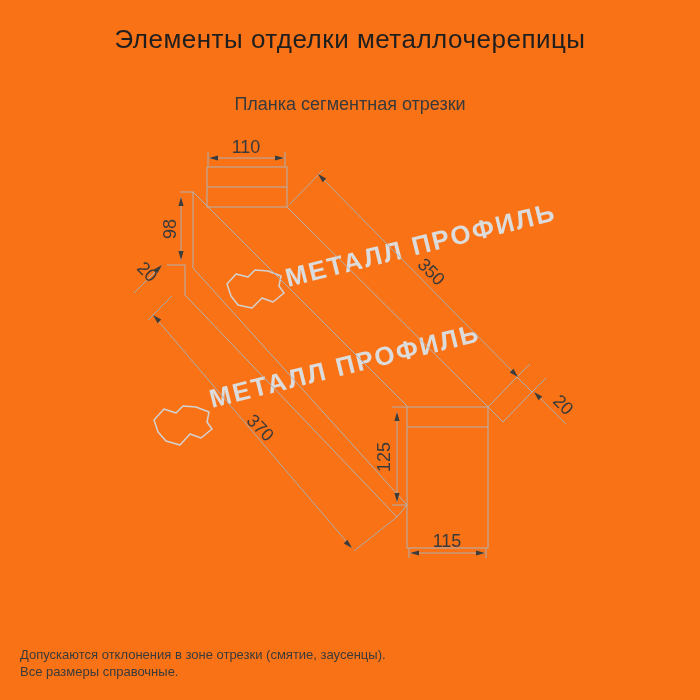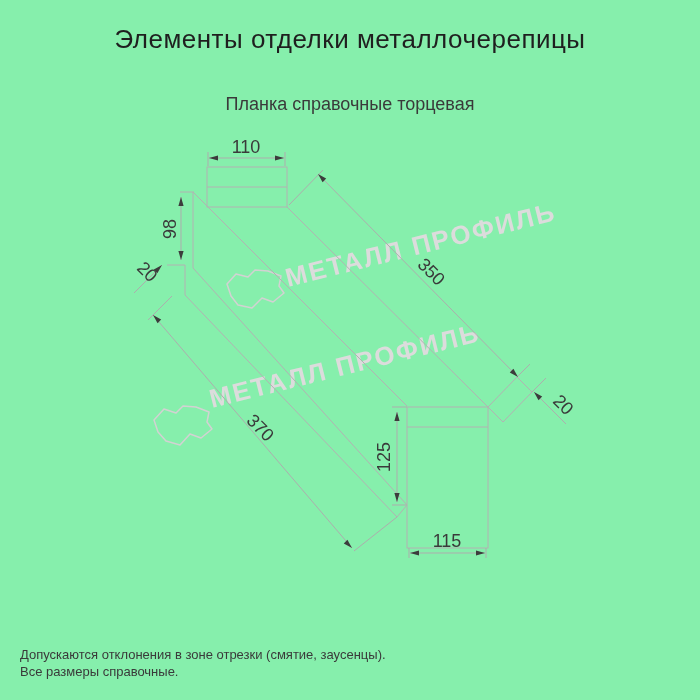--- a/index.html
+++ b/index.html
@@ -1,17 +1,17 @@
 <!DOCTYPE html>
 <html><head>
 <meta charset="utf-8">
 <style>
   html,body{margin:0;padding:0;background:#ffffff;}
   .page{
-    position:relative;width:700px;height:700px;background:#86efac;overflow:hidden;
+    position:relative;width:700px;height:700px;background:#f97316;overflow:hidden;
     font-family:"Liberation Sans", sans-serif;
   }
   .page-title{
     position:absolute;left:0;top:24px;width:700px;text-align:center;
     font-size:26px;font-weight:400;color:#1f1f1f;letter-spacing:0.5px;
   }
   .subtitle{
     position:absolute;left:0;top:94px;width:700px;text-align:center;
     font-size:18px;line-height:20px;color:#3a3a3a;
   }
@@ -34,21 +34,21 @@
   .wm-logo{stroke:#d2d2d2;stroke-width:1.5;fill:none;stroke-linejoin:round;}
 </style>
 </head>
 <body>
 
 <div class="page">
 
   <div class="page-title">Элементы отделки металлочерепицы</div>
 
   <div class="subtitle">
-    <div>Планка справочные торцевая</div>
+    <div>Планка сегментная отрезки</div>
   </div>
 
   <svg class="drawing-svg" width="700" height="700" viewBox="0 0 700 700">
 
     <g>
       <polygon class="wm-logo" points="231,296 227,284 236,274 248,277 255,270 268,271 281,276 279,286 284,293 273,302 262,298 252,308 238,305"></polygon>
       <text class="wm-text" transform="translate(288,287) rotate(-14)">МЕТАЛЛ ПРОФИЛЬ</text>
     </g>
     <g>
       <polygon class="wm-logo" points="158,432 154,420 164,409 176,413 183,406 196,407 209,412 207,422 212,429 201,438 190,434 180,445 166,441"></polygon>

